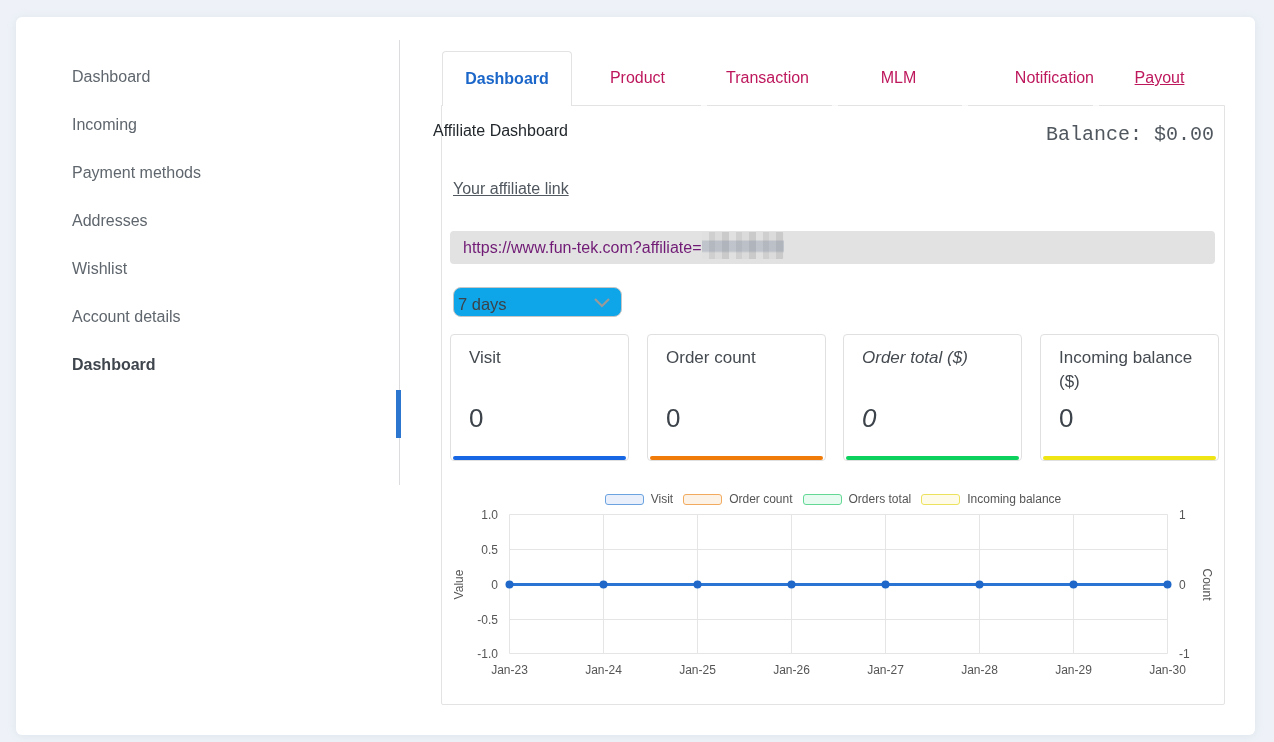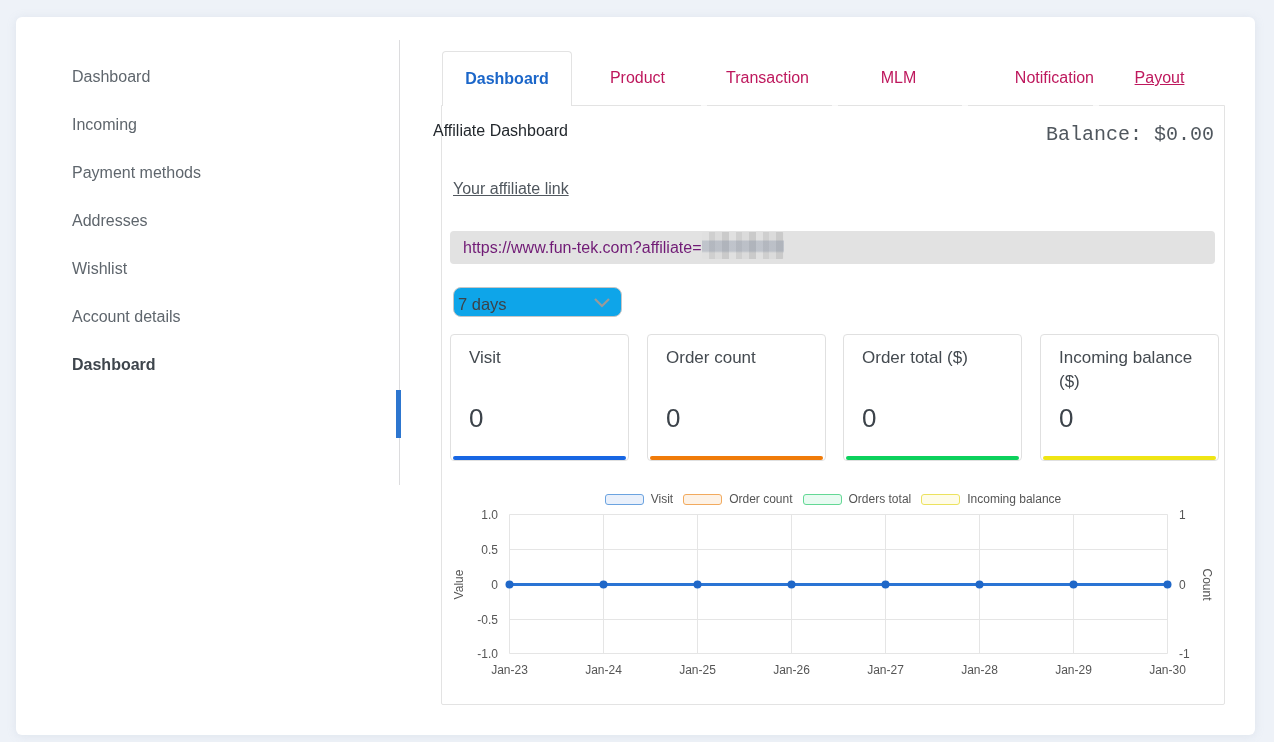--- a/index.html
+++ b/index.html
@@ -80,21 +80,21 @@
 <div class="card" style="left:450px;">
     <div class="t">Visit</div>
     <div class="v">0</div>
     <div class="bar" style="background:#1766e3;"></div>
   </div>
 <div class="card" style="left:647px;">
     <div class="t">Order count</div>
     <div class="v">0</div>
     <div class="bar" style="background:#f07b09;"></div>
   </div>
-<div class="card" style="left:843px;">
+<div class="card" style="left:843px;font-style:italic;">
     <div class="t">Order total ($)</div>
     <div class="v">0</div>
     <div class="bar" style="background:#0cd15c;"></div>
   </div>
 <div class="card" style="left:1040px; width:179px;">
     <div class="t">Incoming balance<br>($)</div>
     <div class="v">0</div>
     <div class="bar" style="background:#efe514;"></div>
   </div>
 

